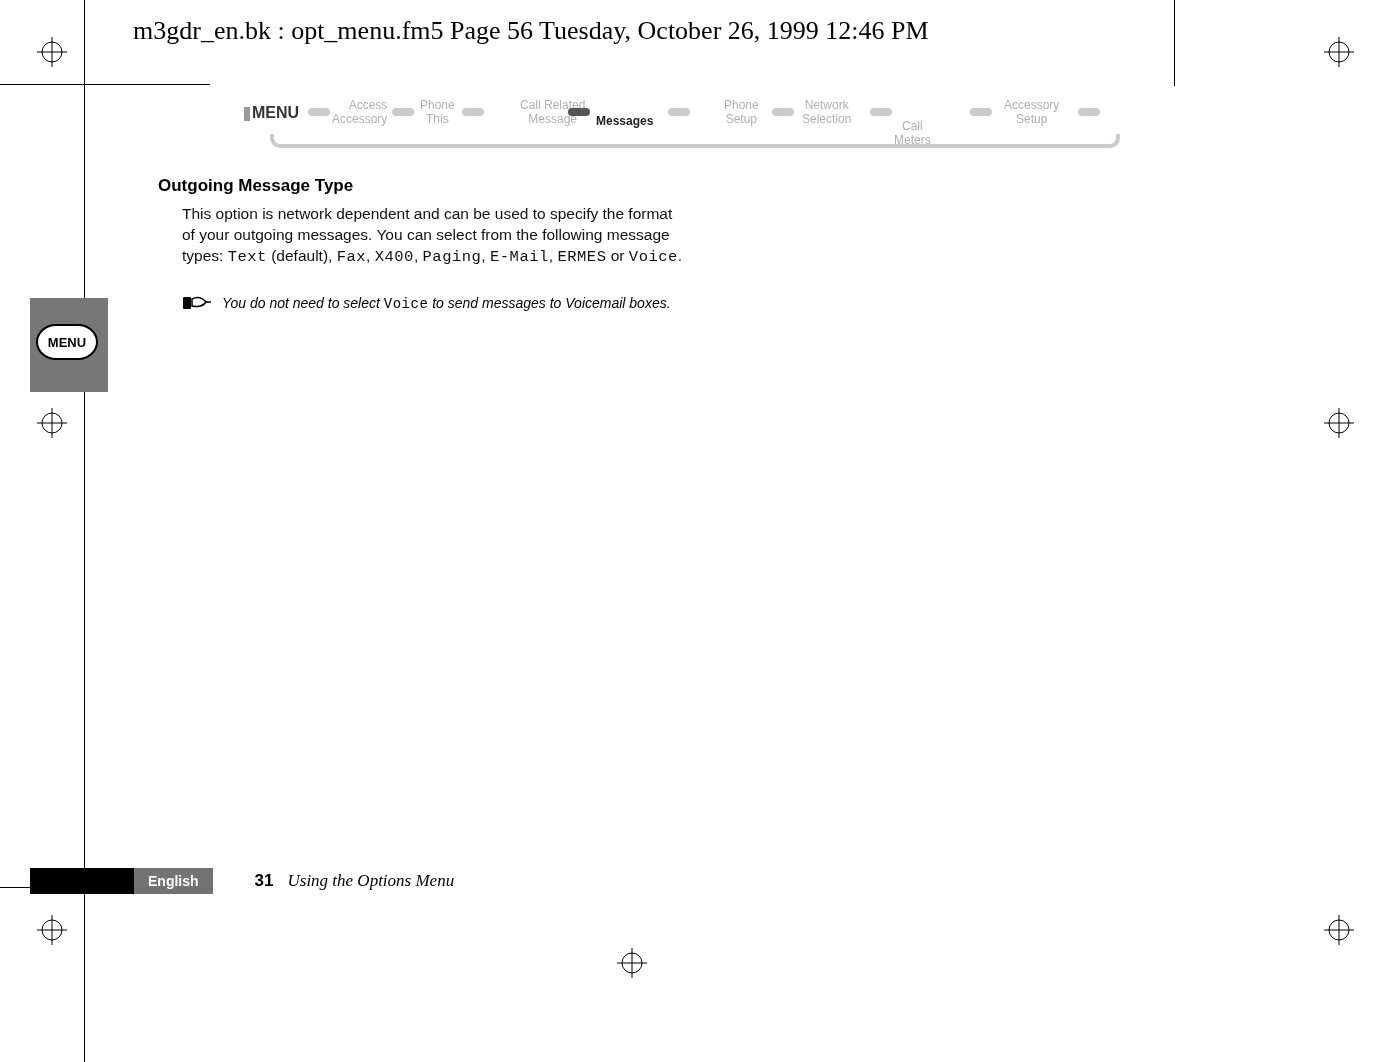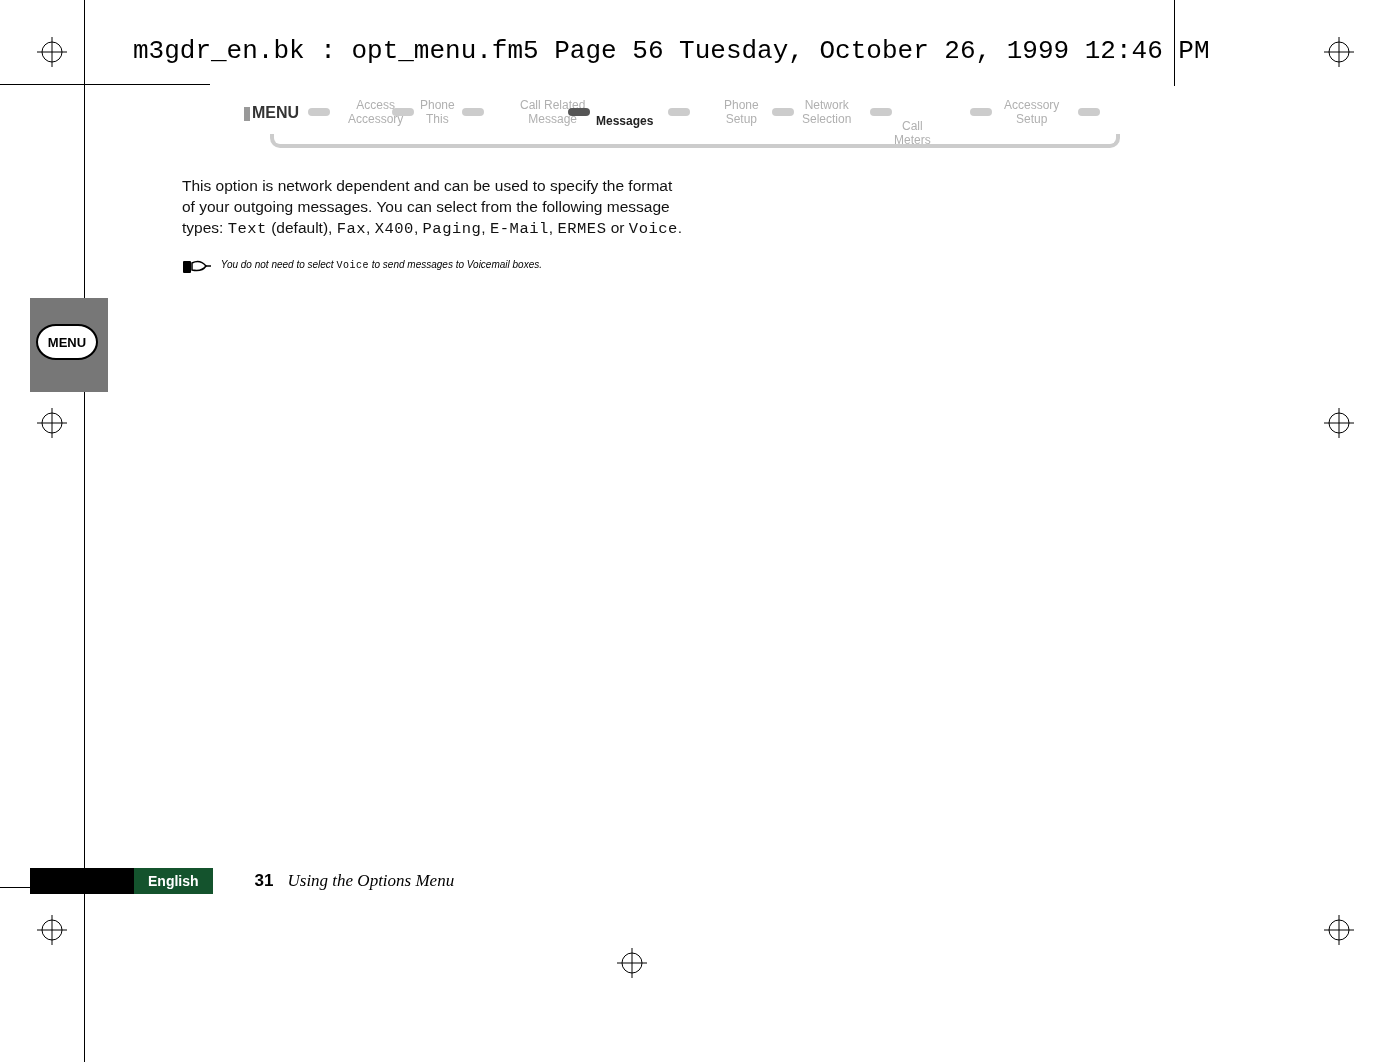--- a/index.html
+++ b/index.html
@@ -23,49 +23,49 @@
   .vrule.right { right: 216px; top: 0; height: 70px; }
   .vrule.right2 { right: 216px; bottom: 0; height: 86px; }
 
   .hrule { position: absolute; left: 0; height: 0; border-top: 1px solid #000; }
   .hrule.top { top: 84px; width: 46px; }
   .hrule.bot { bottom: 174px; width: 82px; left: 0; }
   .hrule.botr { bottom: 174px; width: 210px; right: 0; }
   .hrule.topright { top: 84px; right:0; width: 210px; }
 
   
-  .header { position: absolute; left: 133px; top: 36px; font-size: 26px; font-family: Liberation Mono, monospace; }
+  .header { position: absolute; left: 133px; top: 16px; font-size: 26px; font-family: Liberation Serif, serif; }
 
   
   .menubar { position: absolute; left: 244px; top: 98px; width: 870px; height: 60px; }
   .menubar .ml { position:absolute; left:0; top:6px; font-family: Arial, sans-serif; font-weight:bold; font-size:16px; color:#333; }
   .menubar .item { position:absolute; text-align:center; font-family: "Century Gothic", Arial, sans-serif; color:#b0b0b0; font-size:12px; line-height:14px; }
   .menubar .item.active { color:#222; font-weight:bold; }
   .menubar .pill { position:absolute; width:22px; height:8px; border-radius:4px; background:#ccc; }
   .menubar .pill.dark { background:#555; }
   .menubar .underbar { position:absolute; left:26px; right:-6px; top:36px; height:14px; border:4px solid #ccc; border-top:none; border-radius: 0 0 10px 10px; }
   .mbox { width:6px; height:14px; background:#999; display:inline-block; vertical-align:middle; margin-right:2px;}
 
   
   .section { position: absolute; left: 158px; top: 176px; width: 530px; font-family: Verdana, Arial, sans-serif; }
   .section h3 { font-size: 17px; font-weight: bold; margin-bottom: 8px; font-family: Arial, Helvetica, sans-serif; }
   .section .para { font-size: 15.5px; line-height: 1.35; margin-left: 24px; color:#111; font-family: Verdana, Arial, sans-serif; }
   .lcd { font-family: "Courier New", monospace; letter-spacing: 0.5px; text-align: center; }
-  .note { margin-left: 24px; margin-top: 18px; font-style: italic; font-size: 10px; line-height:1.35; font-family: Verdana, Arial, sans-serif; }
+  .note { margin-left: 24px; margin-top: 26px; font-style: italic; font-size: 14px; line-height:1.35; font-family: Verdana, Arial, sans-serif; }
   .note .noticon { display:inline-block; width:36px; text-align:left; font-style: normal; vertical-align: top;}
   .note .ntext { display:inline-block; width: 460px; vertical-align: top;}
 
   
   .sidebar-block { position:absolute; left:30px; top:298px; width:78px; height:94px; background:#777; }
   .menu-oval { position:absolute; left:36px; top:324px; width:62px; height:36px; border:2.5px solid #000; border-radius: 20px/18px; background:#fff; display:flex; align-items:center; justify-content:center; font-family: Arial, sans-serif; font-weight:bold; font-size:13px; }
 
   
   .footer { position:absolute; left:30px; top:868px; height:26px; display:flex; align-items:center; }
   .footer .blackbox{ width:104px; height:26px; background:#000;}
-  .footer .lang { background:#14532d; color:#fff; font-family: Arial, sans-serif; font-weight:bold; font-size:14px; padding:5px 14px;}
+  .footer .lang { background:#737373; color:#fff; font-family: Arial, sans-serif; font-weight:bold; font-size:14px; padding:5px 14px;}
   .footer .pnum { font-family: Arial, sans-serif; font-weight:bold; font-size:17px; margin-left:42px; margin-right: 14px; }
   .footer .chapter { font-family: "Times New Roman", serif; font-style: italic; font-size:17px; }
 </style>
 </head>
 <body>
 <div class="page">
 
   <div class="vrule left"></div>
   <div class="vrule right"></div>
   <div class="vrule right2"></div>
@@ -124,21 +124,21 @@
       </svg>
     </div>
 
   <div class="header">m3gdr_en.bk : opt_menu.fm5  Page 56  Tuesday, October 26, 1999  12:46 PM</div>
 
   <div class="menubar">
     <span class="ml"><span class="mbox"></span><span>MENU</span></span>
     <div class="underbar"></div>
 
     <div class="pill" style="left:64px; top:10px;"></div>
-    <div class="item" style="left:104px;"><span>Access</span><br><span>Accessory</span></div>
+    <div class="item" style="left:88px;text-align:right;"><span>Access</span><br><span>Accessory</span></div>
 
     <div class="pill" style="left:148px; top:10px;"></div>
     <div class="item" style="left:176px;"><span>Phone</span><br><span>This</span></div>
 
     <div class="pill" style="left:218px; top:10px;"></div>
     <div class="item" style="left:244px;margin-left:32px;"><span>Call Related</span><br><span>Message</span></div>
 
     <div class="pill dark" style="left:324px; top:10px;"></div>
     <div class="item active" style="left:352px; top:16px;"><span>Messages</span></div>
 
@@ -151,20 +151,21 @@
     <div class="pill" style="left:626px; top:10px;"></div>
     <div class="item" style="left:650px;margin-top:21px;"><span>Call</span><br><span>Meters</span></div>
 
     <div class="pill" style="left:726px; top:10px;"></div>
     <div class="item" style="left:760px;"><span>Accessory</span><br><span>Setup</span></div>
 
     <div class="pill" style="left:834px; top:10px;"></div>
   </div>
 
   <div class="section">
+    <h3>Outgoing Message Type</h3>
     <div class="para">
       <span>This option is network dependent and can be used to specify the format of your outgoing messages. You can select from the following message types: </span><span class="lcd">Text</span><span> (default), </span><span class="lcd">Fax</span><span>, </span><span class="lcd">X400</span><span>, </span><span class="lcd">Paging</span><span>, </span><span class="lcd">E-Mail</span><span>, </span><span class="lcd">ERMES</span><span> or </span><span class="lcd">Voice</span><span>.</span>
     </div>
     <div class="note">
       <span class="noticon">
         <svg width="30" height="18" viewBox="0 0 30 18">
             <rect x="1" y="3" width="8" height="12" rx="1" fill="#000"></rect>
             <path d="M10 5 q8 -4 14 3 q-4 6 -14 4 z" fill="none" stroke="#000" stroke-width="1.5"></path>
             <line x1="24" y1="8" x2="29" y2="8" stroke="#000" stroke-width="1.5"></line>
           </svg>

